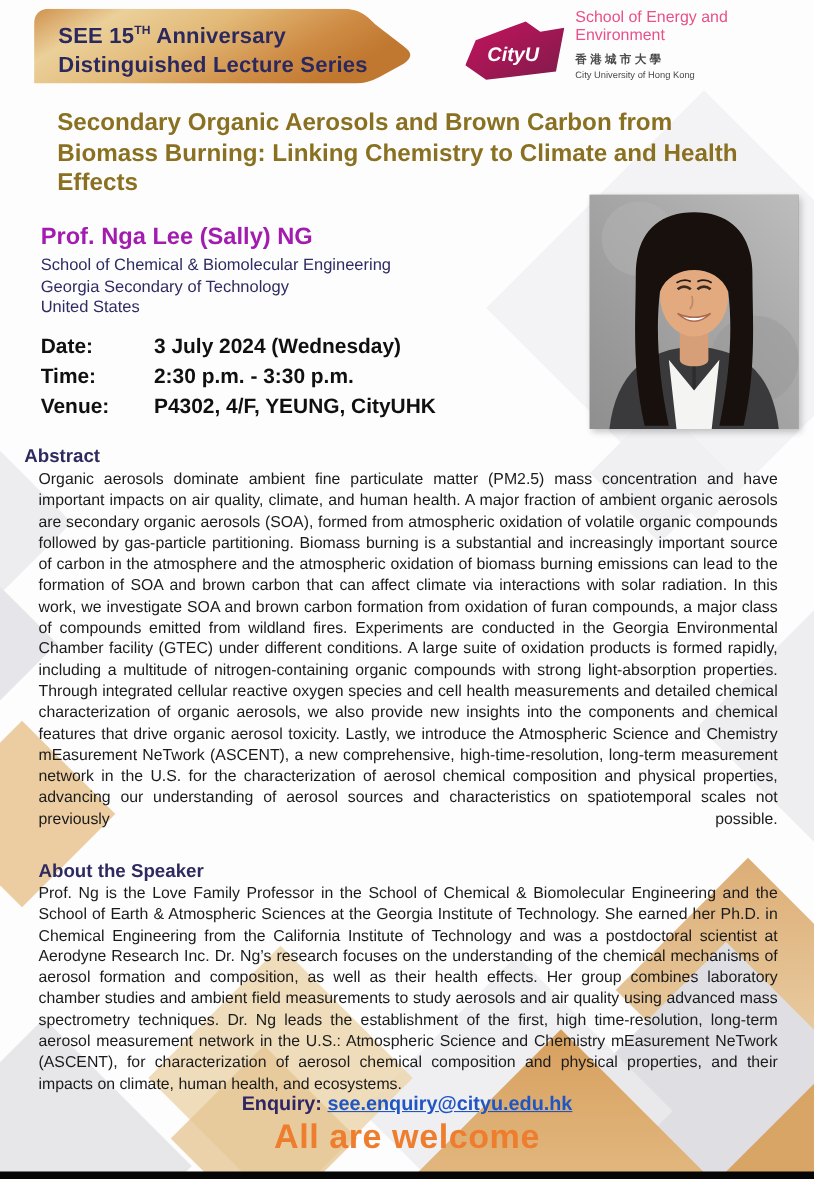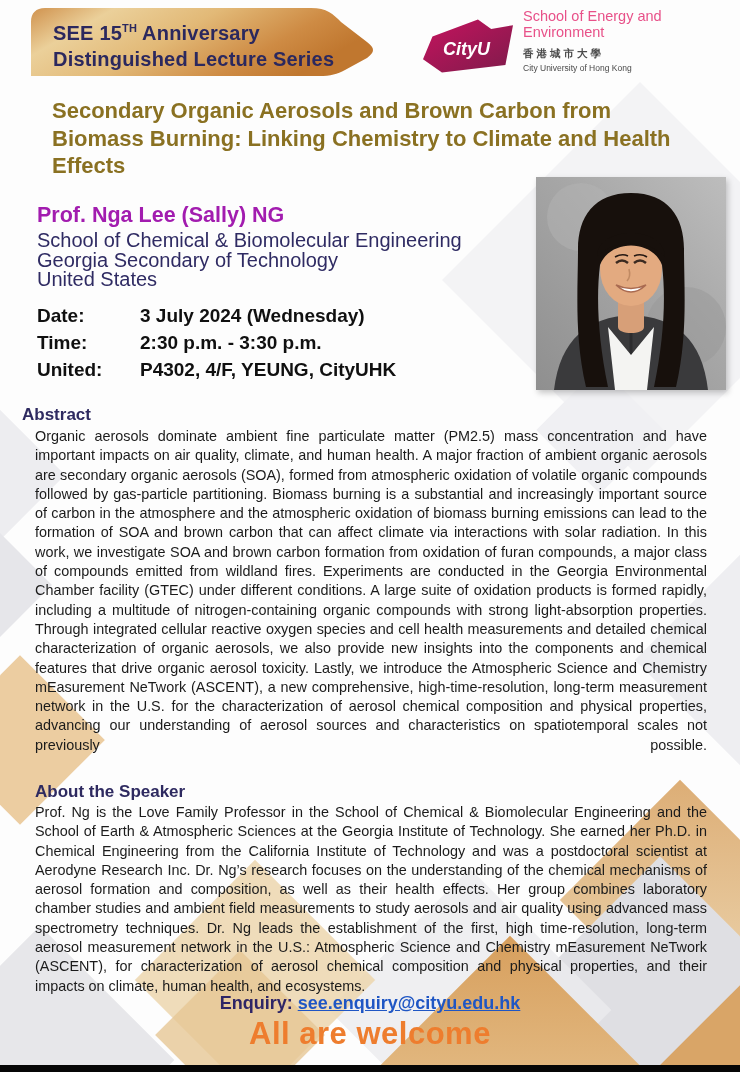--- a/index.html
+++ b/index.html
@@ -35,21 +35,21 @@
   .logo-wrap{left:423px;top:13px;width:300px;height:60px;display:flex;align-items:flex-end;}
   .logo-mark{width:90px;height:54px;flex:0 0 auto;}
   .logo-texts{margin-left:10px;padding-top:7px;}
   .school-name{color:#e85189;font-size:14.5px;line-height:16px;}
   .uni-zh{color:#4a4a4a;font-size:10.5px;letter-spacing:3px;margin-top:7px;font-weight:bold;}
   .uni-en{color:#4a4a4a;font-size:8.5px;margin-top:2px;}
   
   .title{left:52px;top:97px;width:650px;color:#8a7122;font-weight:bold;font-size:22px;line-height:27.5px;}
   
   .spk-name{left:37px;top:203px;color:#a21caf;font-weight:bold;font-size:21.5px;}
-  .spk-affil{left:37px;top:231px;color:#2f2b63;font-size:20px;line-height:19.5px;}
+  .spk-affil{left:37px;top:231px;color:#2f2b63;font-size:15px;line-height:19.5px;}
   
   .details{left:37px;top:302px;font-size:19px;font-weight:bold;color:#101010;line-height:27px;}
   .details .lbl{display:inline-block;width:103px;}
   
   .photo{left:536px;top:177px;width:190px;height:213px;box-shadow:2px 3px 6px rgba(0,0,0,.22);background:#9a9a9a;}
   .photo svg{display:block;}
   
   .sec-head{color:#2e2a60;font-weight:bold;font-size:17px;}
   .abs-head{left:22px;top:405px;}
   .abs-body{left:35px;top:427px;width:672px;font-size:14.4px;line-height:19.3px;color:#1b1b1b;text-align:justify;text-align-last:justify;}
@@ -124,21 +124,21 @@
   <div class="layer spk-name">Prof. Nga Lee (Sally) NG</div>
   <div class="layer spk-affil">
     <div>School of Chemical &amp; Biomolecular Engineering</div>
     <div>Georgia Secondary of Technology</div>
     <div>United States</div>
   </div>
 
   <div class="layer details">
     <div><span class="lbl">Date:</span><span>3 July 2024 (Wednesday)</span></div>
     <div><span class="lbl">Time:</span><span>2:30 p.m. - 3:30 p.m.</span></div>
-    <div><span class="lbl">United:</span><span>P4302, 4/F, YEUNG, CityUHK</span></div>
+    <div><span class="lbl">Venue:</span><span>P4302, 4/F, YEUNG, CityUHK</span></div>
   </div>
 
   <div class="layer photo">
     <svg width="190" height="213" viewBox="0 0 190 213">
       <defs>
         <linearGradient id="phBg" x1="0" y1="1" x2="1" y2="0">
           <stop offset="0" stop-color="#8f8f8f"></stop>
           <stop offset="0.55" stop-color="#a6a6a6"></stop>
           <stop offset="1" stop-color="#bdbdbd"></stop>
         </linearGradient>

